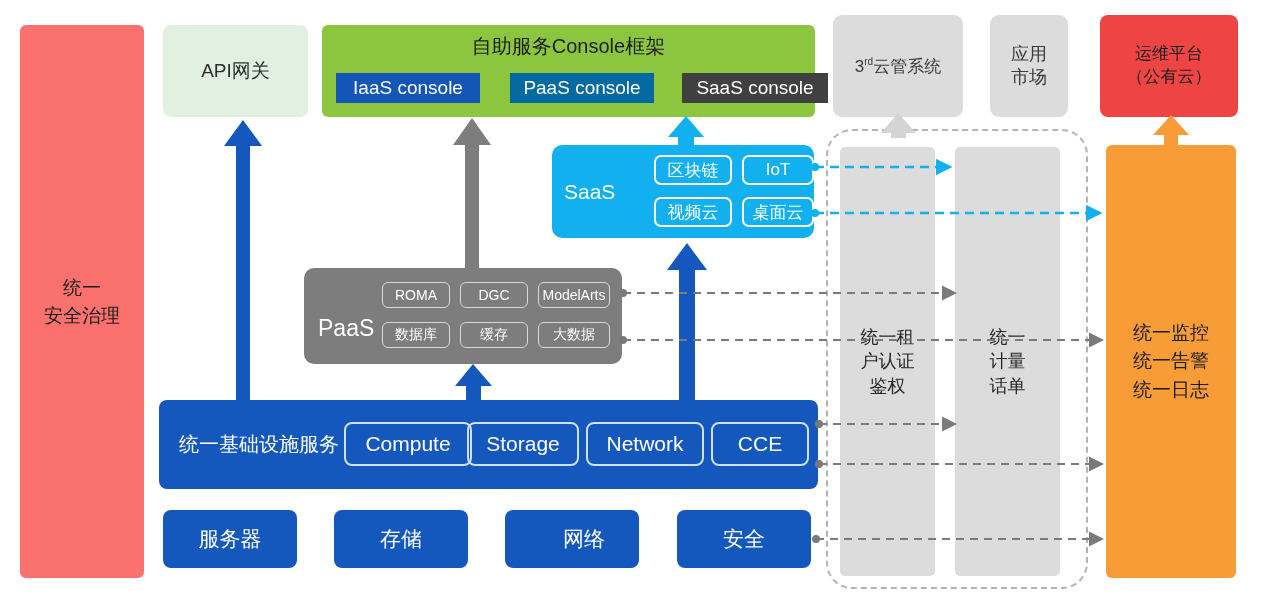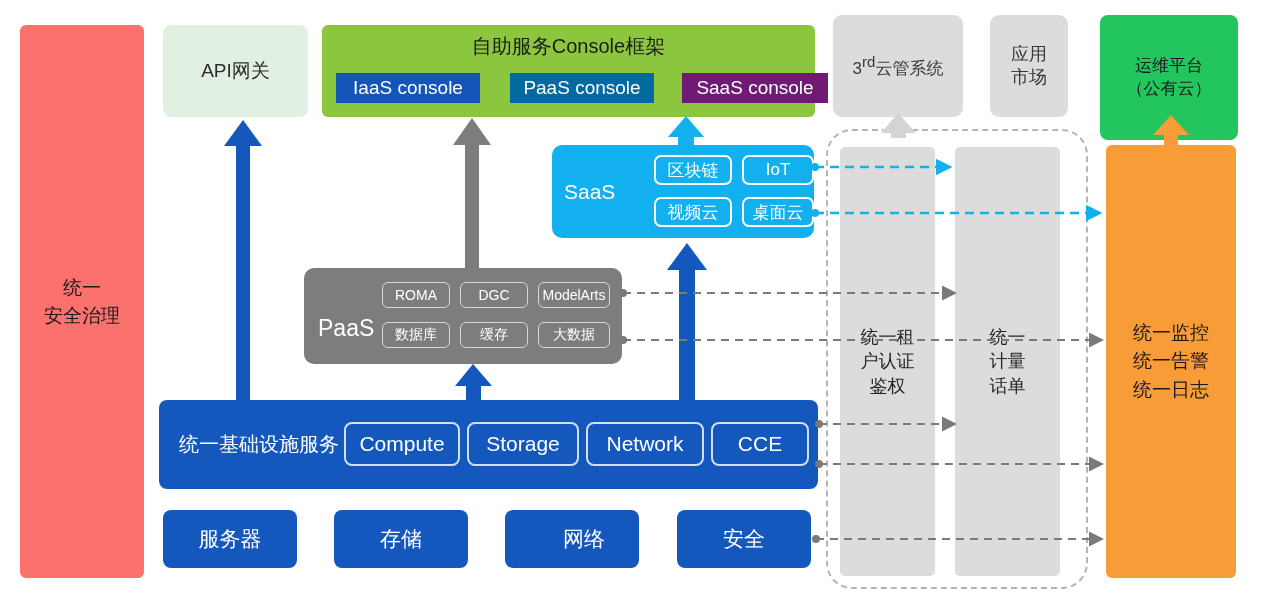--- a/index.html
+++ b/index.html
@@ -40,37 +40,37 @@
     position:absolute;left:0;right:0;top:8px;
     text-align:center;font-size:20px;color:#1b1b1b;
   }
   .console-chip{
     position:absolute;top:48px;height:30px;
     border-radius:0;display:flex;align-items:center;justify-content:center;
     color:#ffffff;font-size:19px;padding:0 10px;box-sizing:border-box;
   }
   #chip-iaas{left:14px;width:144px;background:#1455b8;}
   #chip-paas{left:188px;width:144px;background:#0369a1;}
-  #chip-saas{left:360px;width:146px;background:#701a75;}
+  #chip-saas{left:360px;width:146px;background:#404040;}
 
   
   #third-cloud{
     left:833px;top:15px;width:130px;height:102px;
     background:#dcdcdc;border-radius:9px;color:#3a3a3a;font-size:17px;
   }
-  #third-cloud sup{font-size:15px;vertical-align:super;}
+  #third-cloud sup{font-size:10px;vertical-align:super;}
   #app-market{
     left:990px;top:15px;width:78px;height:102px;
     background:#dcdcdc;border-radius:9px;color:#3a3a3a;font-size:18px;line-height:1.3;
   }
 
   
   #ops-top{
-    left:1100px;top:15px;width:138px;height:125px;
-    background:#22c55e;border-radius:8px;color:#1b1b1b;font-size:17px;line-height:1.35;
+    left:1100px;top:15px;width:138px;height:102px;
+    background:#ef4444;border-radius:8px;color:#1b1b1b;font-size:17px;line-height:1.35;
   }
   #ops-body{
     left:1106px;top:145px;width:130px;height:433px;
     background:#f89c38;border-radius:6px;color:#1b1b1b;font-size:19px;line-height:1.5;
   }
 
   
   #saas{
     left:552px;top:145px;width:262px;height:93px;
     background:#12b0ef;border-radius:10px;display:block;
@@ -118,21 +118,21 @@
   #infra .lead{
     position:absolute;left:20px;top:0;height:89px;display:flex;align-items:center;
     color:#ffffff;font-size:20px;
   }
   .infra-chip{
     position:absolute;top:22px;height:44px;
     border:2px solid #cfe0f7;border-radius:8px;
     display:flex;align-items:center;justify-content:center;
     color:#ffffff;font-size:21px;box-sizing:border-box;
   }
-  #infra-compute{left:185px;width:116px;}
+  #infra-compute{left:185px;width:128px;}
   #infra-storage{left:308px;width:112px;}
   #infra-network{left:427px;width:118px;}
   #infra-cce{left:552px;width:98px;}
 
   
   .hw{
     top:510px;height:58px;background:#1558bd;border-radius:8px;
     color:#ffffff;font-size:21px;
   }
   #hw-0{left:163px;width:134px;}

